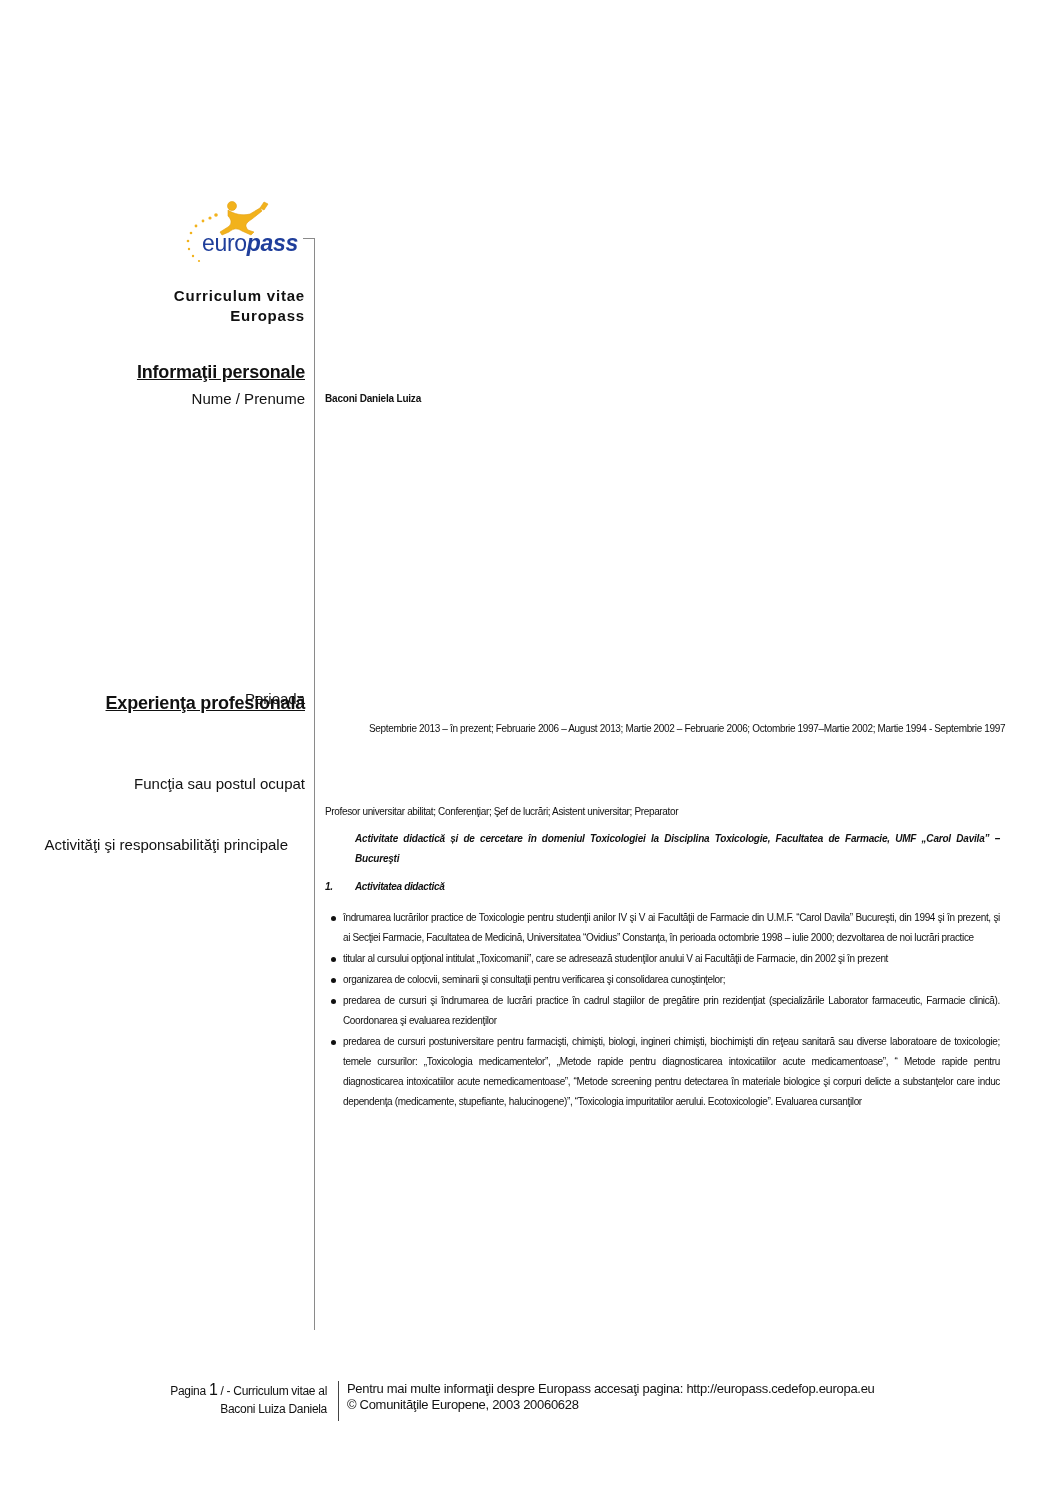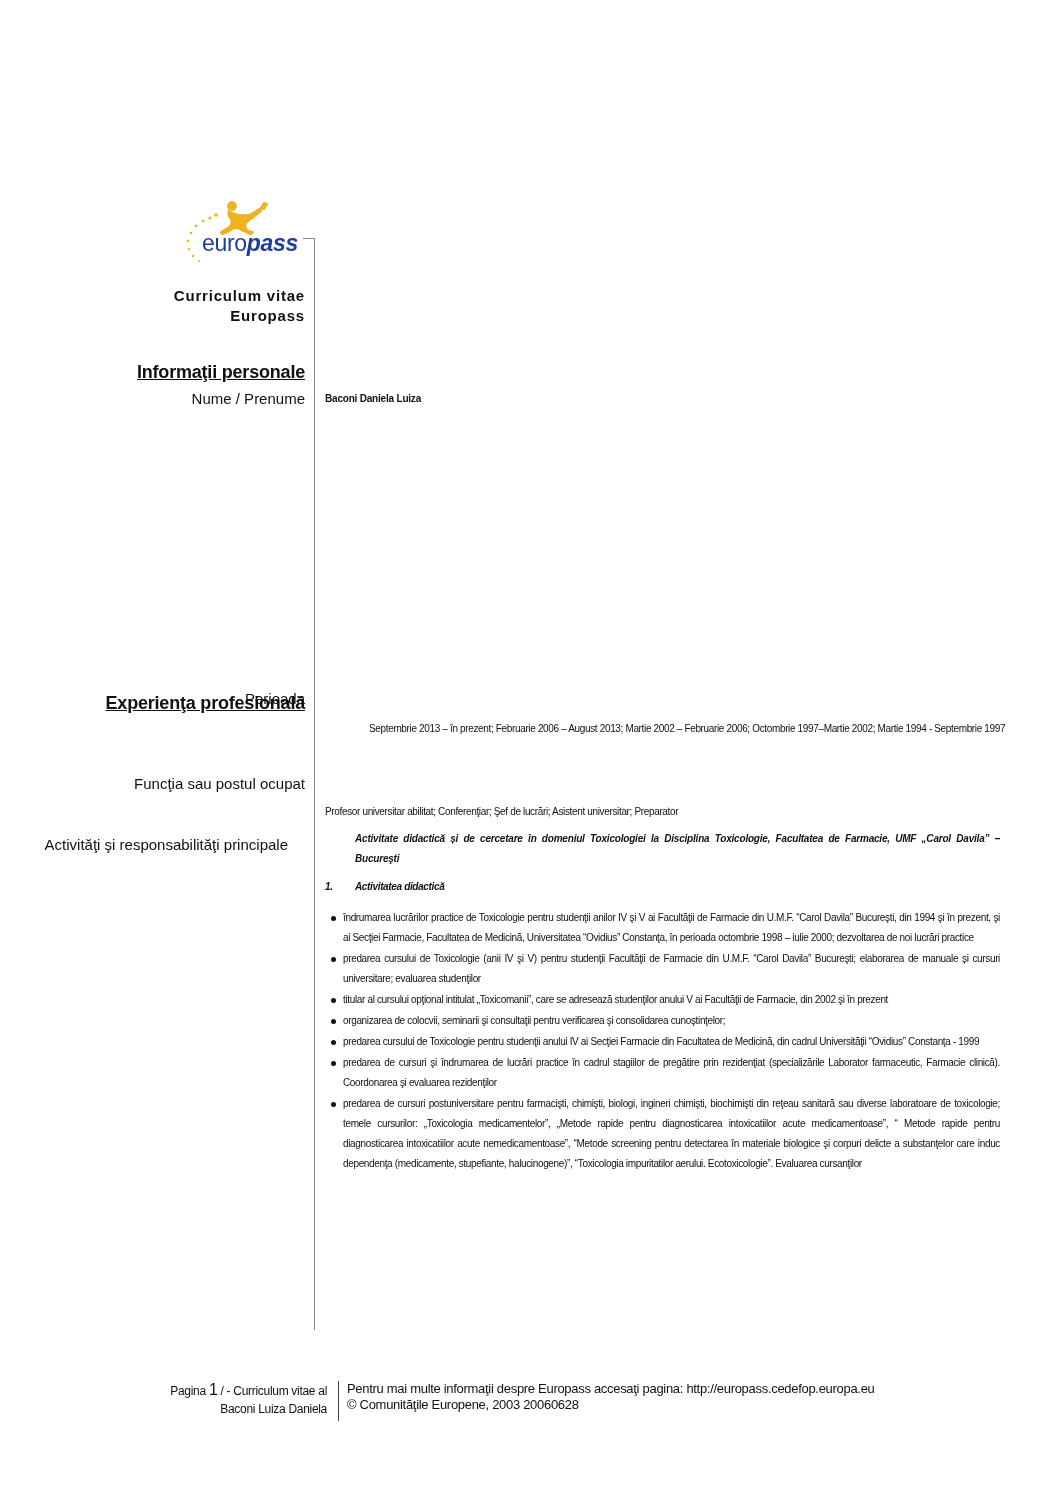--- a/index.html
+++ b/index.html
@@ -214,24 +214,22 @@
   <div class="label" style="top:835px; right:770px;">Activităţi şi responsabilităţi principale</div>
 
   <div class="content" style="top:829px;">
     <div class="activity-head">Activitate didactică și de cercetare în domeniul Toxicologiei la Disciplina Toxicologie, Facultatea de Farmacie, UMF „Carol Davila” – Bucureşti</div>
     <div class="subhead" style="margin-top:8px;">
       <span class="num">1.</span>
       <span>Activitatea didactică</span>
     </div>
     <ul class="bullets" style="margin-top:11px;">
       <li>îndrumarea lucrărilor practice de Toxicologie pentru studenţii anilor IV şi V ai Facultăţii de Farmacie din U.M.F. “Carol Davila” Bucureşti, din 1994 şi în prezent, şi ai Secţiei Farmacie, Facultatea de Medicină, Universitatea “Ovidius” Constanţa, în perioada octombrie 1998 – iulie 2000; dezvoltarea de noi lucrări practice</li>
-      <li>predarea cursului de Toxicologie (anii IV şi V) pentru studenţii Facultăţii de Farmacie din U.M.F. “Carol Davila” Bucureşti; elaborarea de manuale și cursuri universitare; evaluarea studenţilor</li>
       <li>titular al cursului opţional intitulat „Toxicomanii”, care se adresează studenţilor anului V ai Facultăţii de Farmacie, din 2002 şi în prezent</li>
       <li>organizarea de colocvii, seminarii şi consultaţii pentru verificarea şi consolidarea cunoştinţelor;</li>
-      <li>predarea cursului de Toxicologie pentru studenţii anului IV ai Secţiei Farmacie din Facultatea de Medicină, din cadrul Universităţii “Ovidius” Constanţa - 1999</li>
       <li>predarea de cursuri şi îndrumarea de lucrări practice în cadrul stagiilor de pregătire prin rezidenţiat (specializările Laborator farmaceutic, Farmacie clinică). Coordonarea şi evaluarea rezidenţilor</li>
       <li>predarea de cursuri postuniversitare pentru farmacişti, chimişti, biologi, ingineri chimişti, biochimişti din reţeau sanitară sau diverse laboratoare de toxicologie; temele cursurilor: „Toxicologia medicamentelor”, „Metode rapide pentru diagnosticarea intoxicatiilor acute medicamentoase”, “ Metode rapide pentru diagnosticarea intoxicatiilor acute nemedicamentoase”, “Metode screening pentru detectarea în materiale biologice şi corpuri delicte a substanţelor care induc dependenţa (medicamente, stupefiante, halucinogene)”, “Toxicologia impuritatilor aerului. Ecotoxicologie”. Evaluarea cursanţilor</li>
     </ul>
   </div>
 
   <div class="footer-left">
     <div>
       <span>Pagina</span>
       <span class="pg-num">1</span>
       <span>/ - Curriculum vitae al</span>

